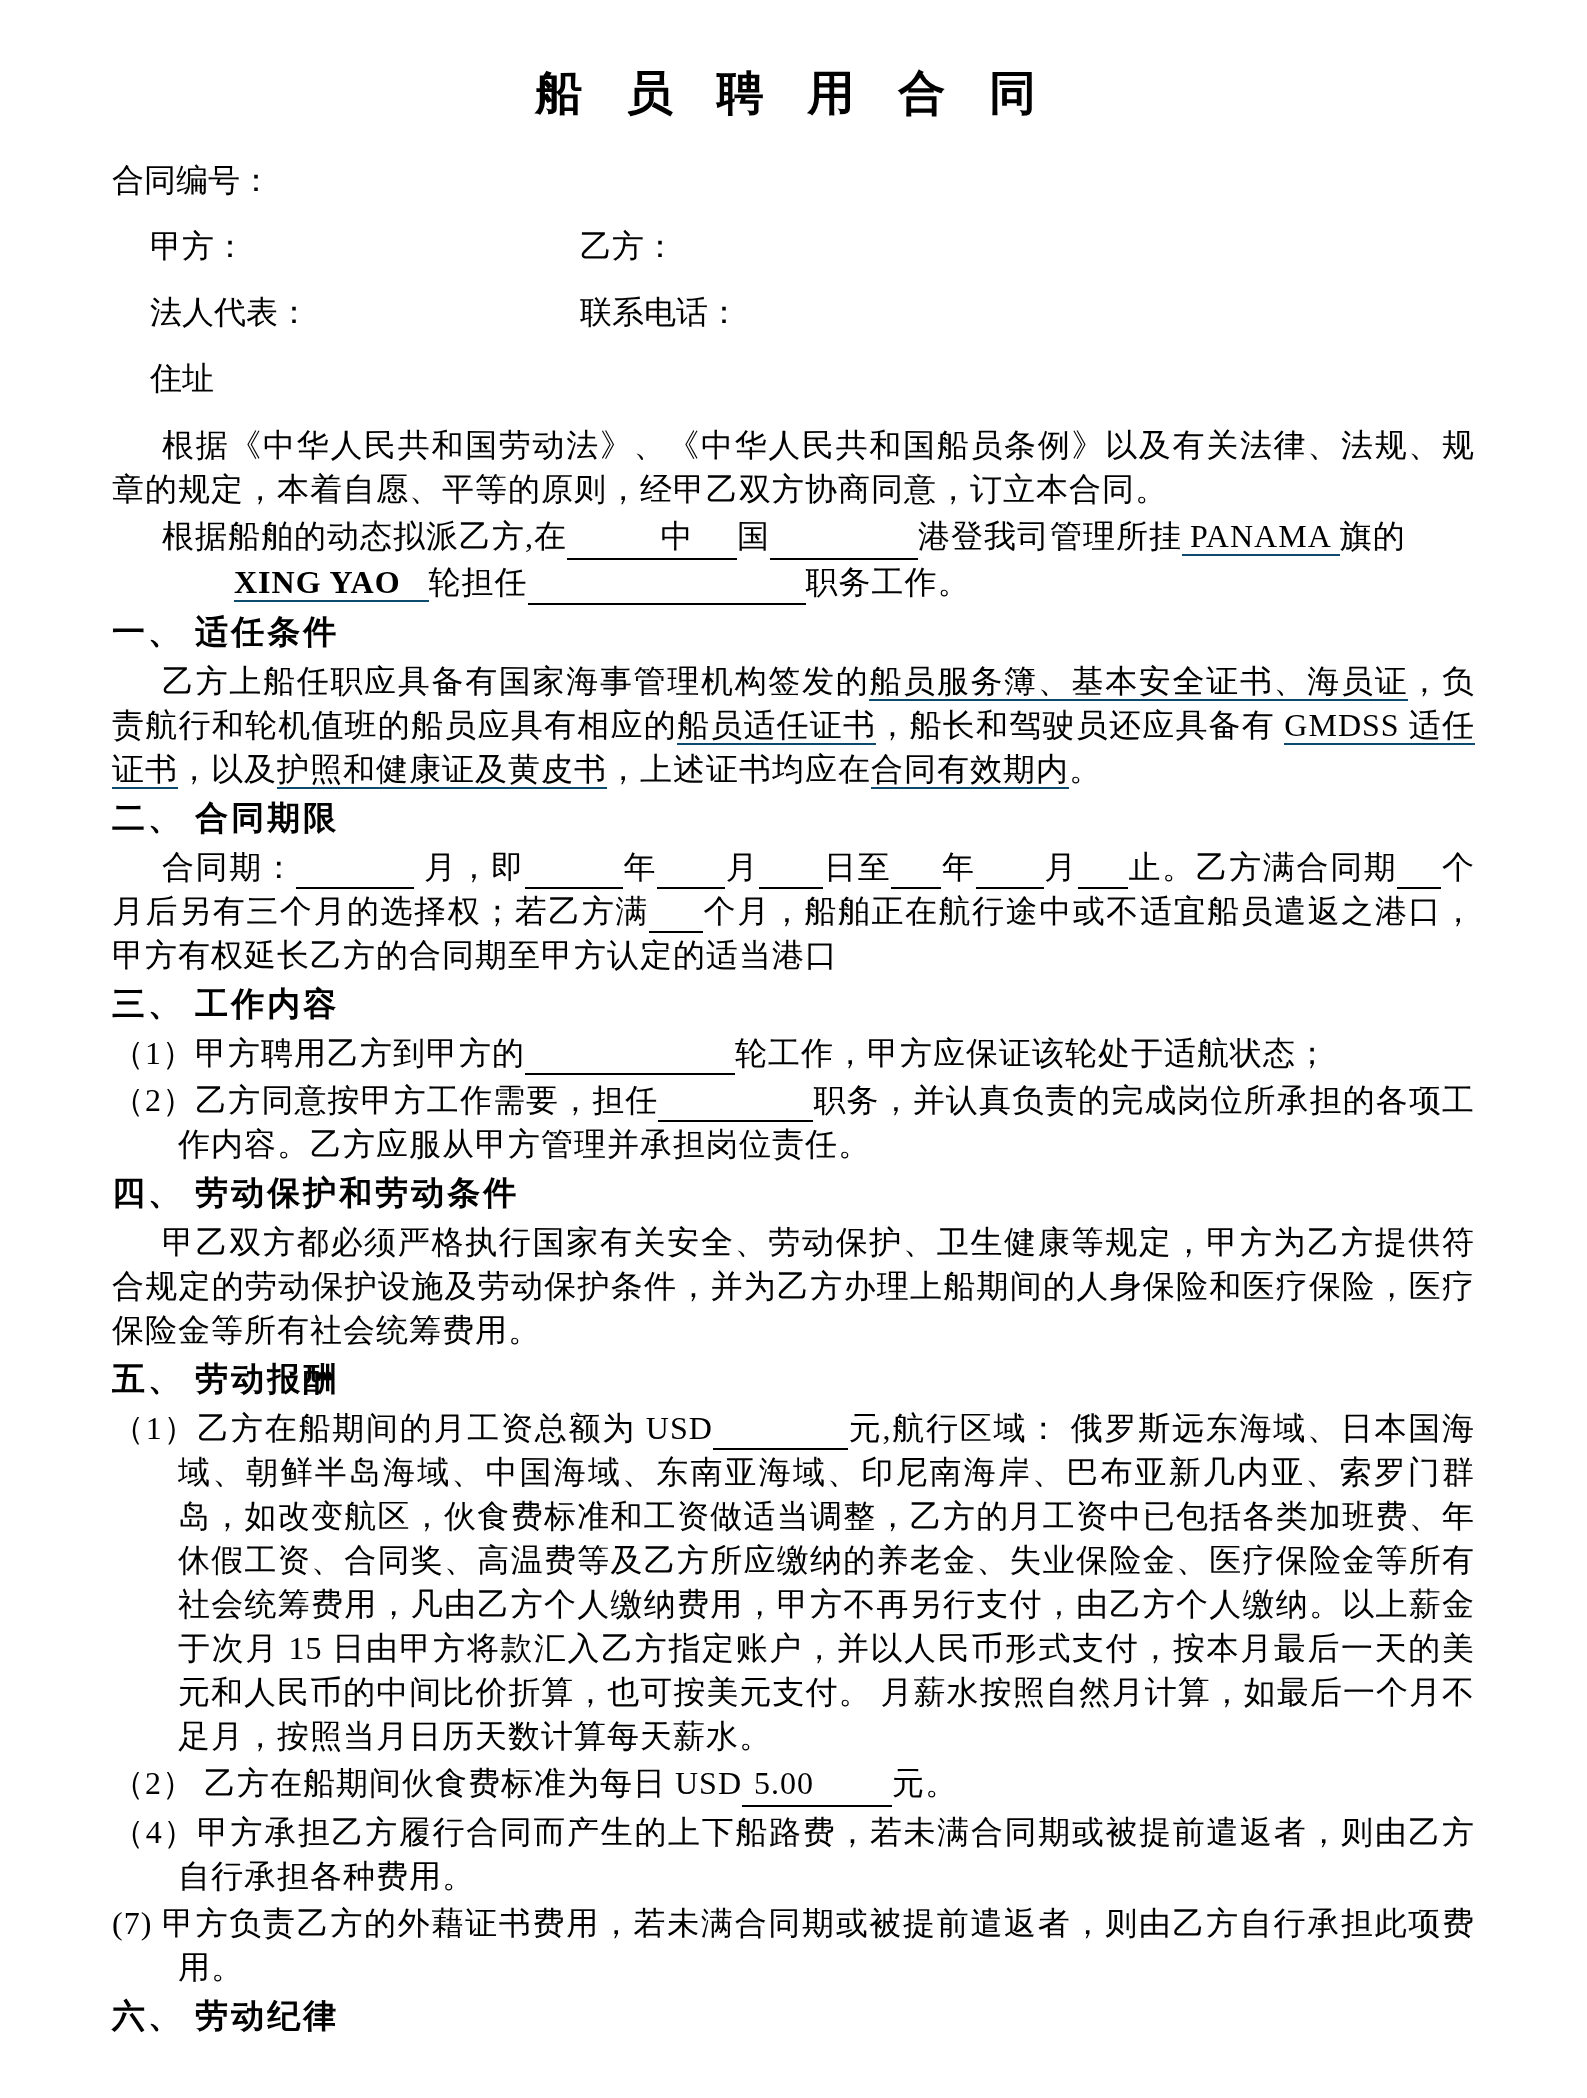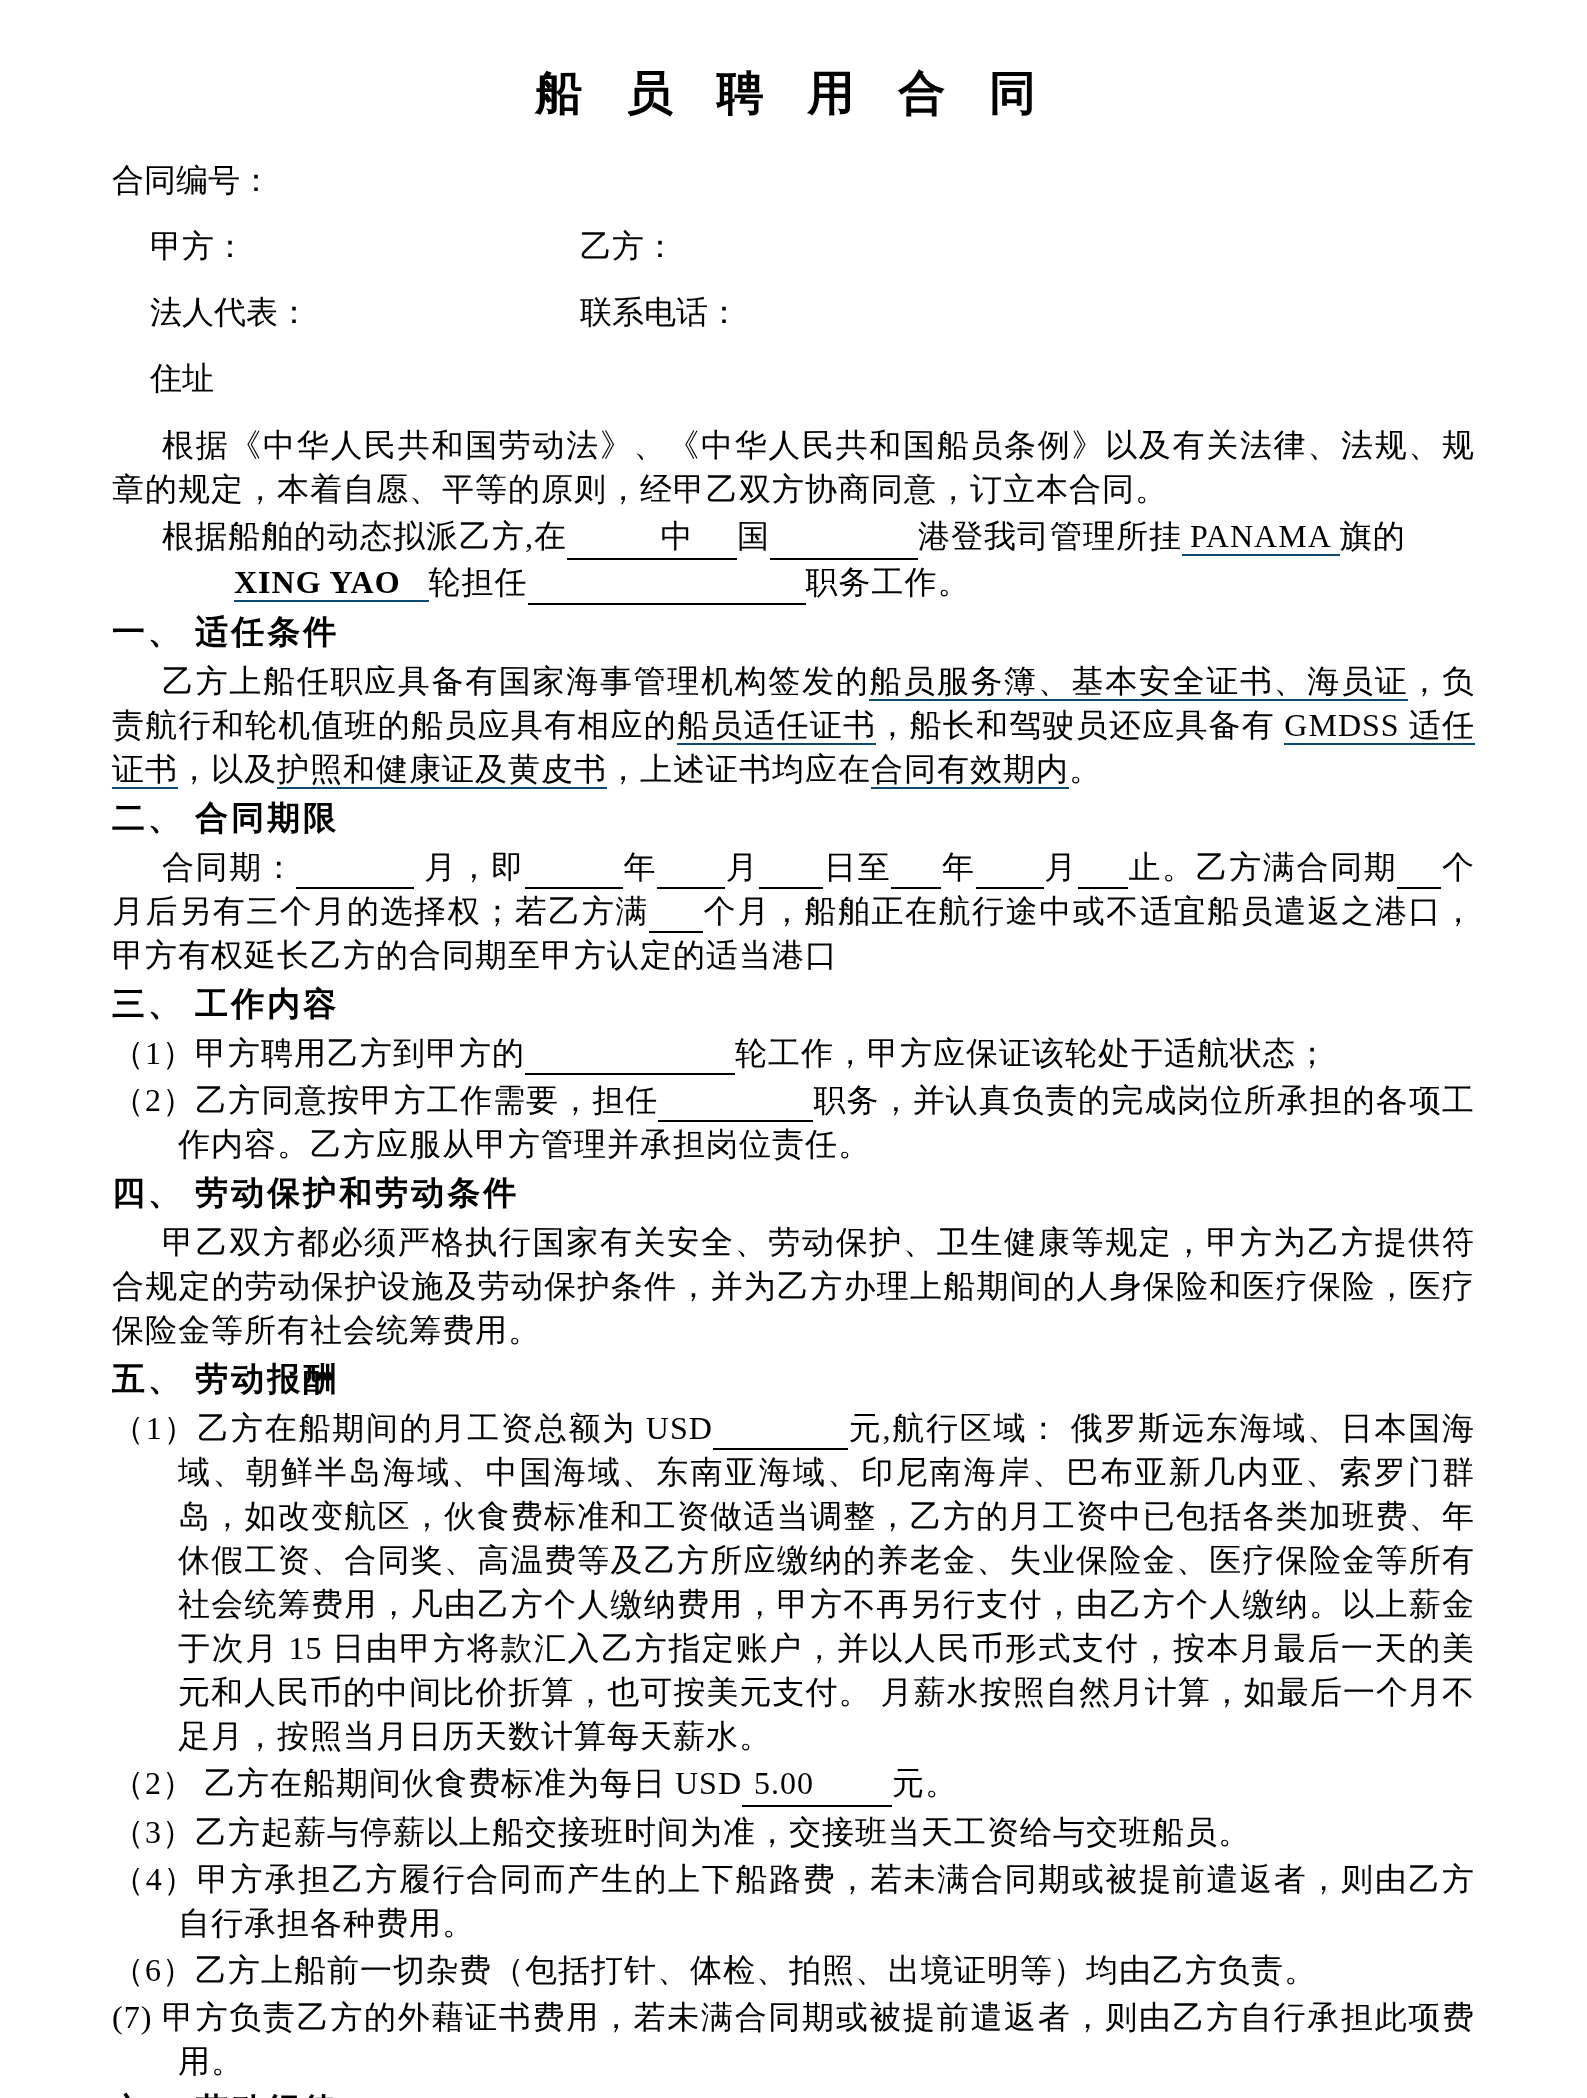--- a/index.html
+++ b/index.html
@@ -86,20 +86,18 @@
   <h2 class="sec">三、 工作内容</h2>
   <p class="para item"><span>（1）甲方聘用乙方到甲方的</span><span class="blank" style="width:210px"></span><span>轮工作，甲方应保证该轮处于适航状态；</span></p>
   <p class="para item"><span>（2）乙方同意按甲方工作需要，担任</span><span class="blank" style="width:155px"></span><span>职务，并认真负责的完成岗位所承担的各项工作内容。乙方应服从甲方管理并承担岗位责任。</span></p>
 
   <h2 class="sec">四、 劳动保护和劳动条件</h2>
   <p class="para indent">甲乙双方都必须严格执行国家有关安全、劳动保护、卫生健康等规定，甲方为乙方提供符合规定的劳动保护设施及劳动保护条件，并为乙方办理上船期间的人身保险和医疗保险，医疗保险金等所有社会统筹费用。</p>
 
   <h2 class="sec">五、 劳动报酬</h2>
   <p class="para item"><span>（1）乙方在船期间的月工资总额为 USD</span><span class="blank" style="width:135px"></span><span>元,航行区域： 俄罗斯远东海域、日本国海域、朝鲜半岛海域、中国海域、东南亚海域、印尼南海岸、巴布亚新几内亚、索罗门群岛，如改变航区，伙食费标准和工资做适当调整，乙方的月工资中已包括各类加班费、年休假工资、合同奖、高温费等及乙方所应缴纳的养老金、失业保险金、医疗保险金等所有社会统筹费用，凡由乙方个人缴纳费用，甲方不再另行支付，由乙方个人缴纳。以上薪金于次月 15 日由甲方将款汇入乙方指定账户，并以人民币形式支付，按本月最后一天的美元和人民币的中间比价折算，也可按美元支付。 月薪水按照自然月计算，如最后一个月不足月，按照当月日历天数计算每天薪水。</span></p>
   <p class="para item"><span>（2） 乙方在船期间伙食费标准为每日 USD</span><span class="blankt" style="min-width:150px">5.00</span><span>元。</span></p>
-  <p class="para item">（3）乙方起薪与停薪以上船交接班时间为准，交接班当天工资给与交班船员。</p>
   <p class="para item">（4）甲方承担乙方履行合同而产生的上下船路费，若未满合同期或被提前遣返者，则由乙方自行承担各种费用。</p>
-  <p class="para item">（6）乙方上船前一切杂费（包括打针、体检、拍照、出境证明等）均由乙方负责。</p>
   <p class="para item">(7) 甲方负责乙方的外藉证书费用，若未满合同期或被提前遣返者，则由乙方自行承担此项费用。</p>
 
   <h2 class="sec">六、 劳动纪律</h2>
 
 </div>
 
 </body></html>

